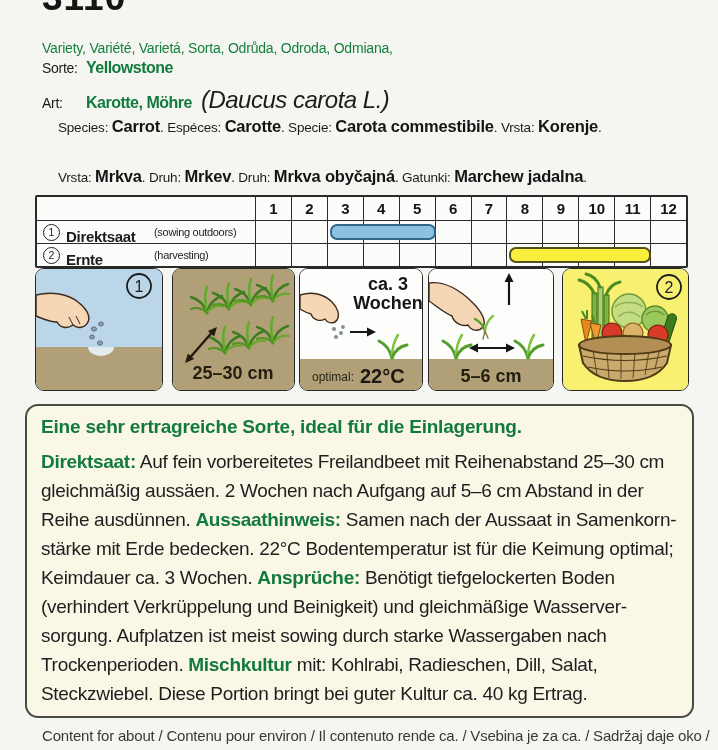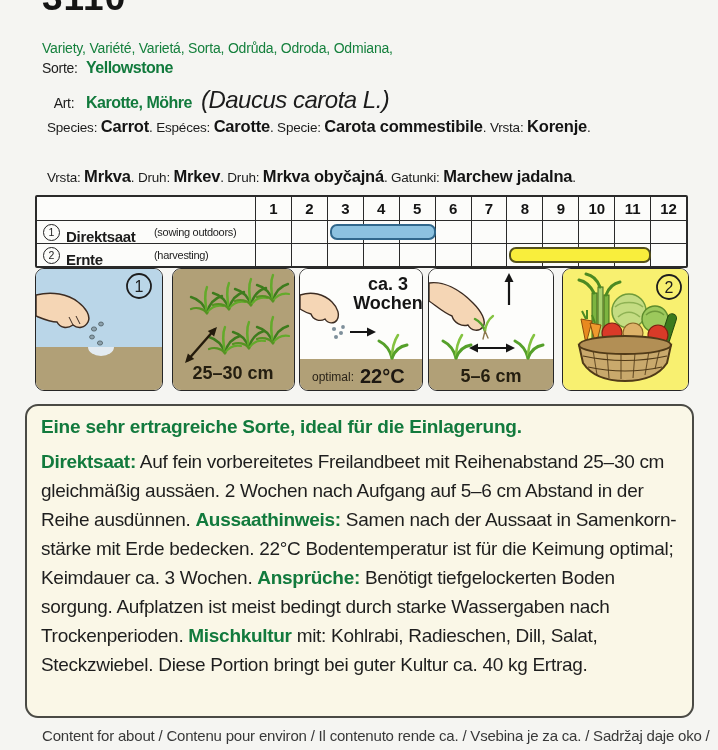--- a/index.html
+++ b/index.html
@@ -5,25 +5,25 @@
   html,body{margin:0;padding:0;}
   body{width:718px;height:750px;overflow:hidden;background:#f5f5f2;
        font-family:"Liberation Sans",sans-serif;color:#1b1b1b;position:relative;}
   .page{position:absolute;inset:0;}
 
   
   .item-number{position:absolute;left:42px;top:-23px;font-size:37px;font-weight:bold;color:#141414;letter-spacing:1px;}
   .variety-line{position:absolute;left:42px;top:40px;font-size:14px;letter-spacing:-0.2px;color:#15803d;white-space:nowrap;}
   .name-row{position:absolute;left:42px;display:flex;align-items:baseline;white-space:nowrap;}
   .sorte-row{top:59px;}
-  .art-row{top:86px;text-align:center;}
+  .art-row{top:86px;}
   .small-label{font-size:14px;width:44px;color:#1c1c1c;letter-spacing:-0.3px;}
   .big-green{font-size:16px;font-weight:bold;color:#127a3d;letter-spacing:-0.5px;}
   .latin{font-size:24px;font-style:italic;color:#1c1c1c;margin-left:9px;letter-spacing:-0.5px;}
-  .species-line{position:absolute;left:47px;white-space:nowrap;letter-spacing:-0.2px;}
+  .species-line{position:absolute;left:58px;white-space:nowrap;letter-spacing:-0.2px;}
   .species-1{top:117px;}
   .species-2{top:139px;margin-top:28px;}
   .species-line .lab{font-size:13.5px;color:#1c1c1c;}
   .species-line .val{font-size:16.5px;font-weight:bold;color:#141414;}
 
   
   .cal{position:absolute;left:35px;top:195px;width:649px;border:2px solid #2a2a2a;background:#fcfcfa;border-radius:2px;}
   .cal-row{display:flex;height:22px;}
   .cal-row.hdr{height:23px;}
   .cal-row + .cal-row{border-top:1.5px solid #2a2a2a;}
@@ -290,21 +290,22 @@
   </div>
 
   <div class="desc-box">
     <div class="headline">Eine sehr ertragreiche Sorte, ideal für die Einlagerung.</div>
     <div class="desc-lines">
         <div class="tline"><span class="g">Direktsaat:</span><span> Auf fein vorbereitetes Freilandbeet mit Reihenabstand 25–30 cm</span></div>
         <div class="tline"><span>gleichmäßig aussäen. 2 Wochen nach Aufgang auf 5–6 cm Abstand in der</span></div>
         <div class="tline"><span>Reihe ausdünnen. </span><span class="g">Aussaathinweis:</span><span> Samen nach der Aussaat in Samenkorn-</span></div>
         <div class="tline"><span>stärke mit Erde bedecken. 22°C Bodentemperatur ist für die Keimung optimal;</span></div>
         <div class="tline"><span>Keimdauer ca. 3 Wochen. </span><span class="g">Ansprüche:</span><span> Benötigt tiefgelockerten Boden</span></div>
-        <div class="tline"><span>sorgung. Aufplatzen ist meist bedingt durch starke Wassergaben nach</span></div>
+        <div class="tline"><span>(verhindert Verkrüppelung und Beinigkeit) und gleichmäßige Wasserver-</span></div>
+        <div class="tline"><span>sorgung. Aufplatzen ist meist sowing durch starke Wassergaben nach</span></div>
         <div class="tline"><span>Trockenperioden. </span><span class="g">Mischkultur</span><span> mit: Kohlrabi, Radieschen, Dill, Salat,</span></div>
         <div class="tline"><span>Steckzwiebel. Diese Portion bringt bei guter Kultur ca. 40 kg Ertrag.</span></div>
       </div>
   </div>
 
   <div class="footer-line fl1">Content for about / Contenu pour environ / Il contenuto rende ca. / Vsebina je za ca. / Sadržaj daje oko /</div>
   <div class="footer-line fl2">Wystarcza do obsiania ok. / Tartalma kb. / Obsah vystačí na cca /</div>
 
 </div>
 

